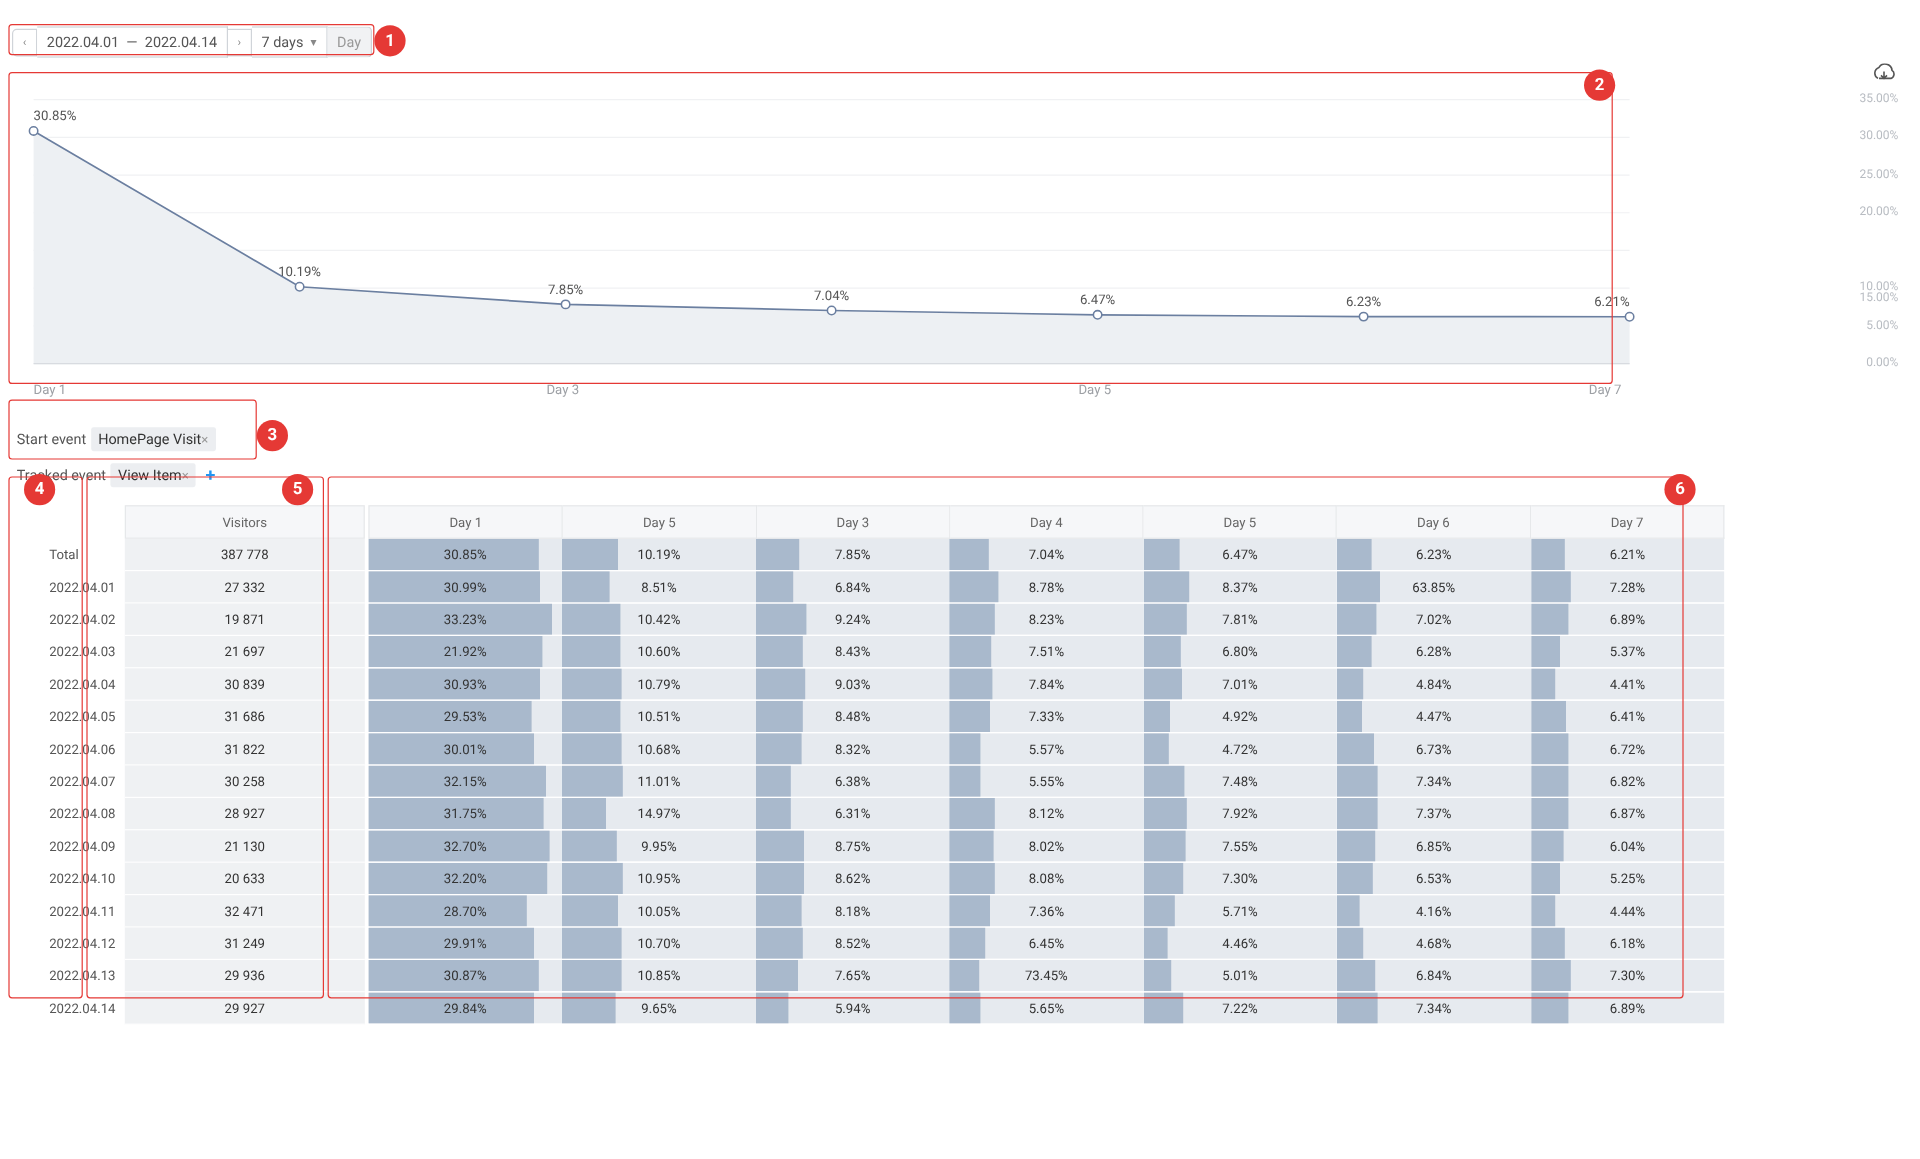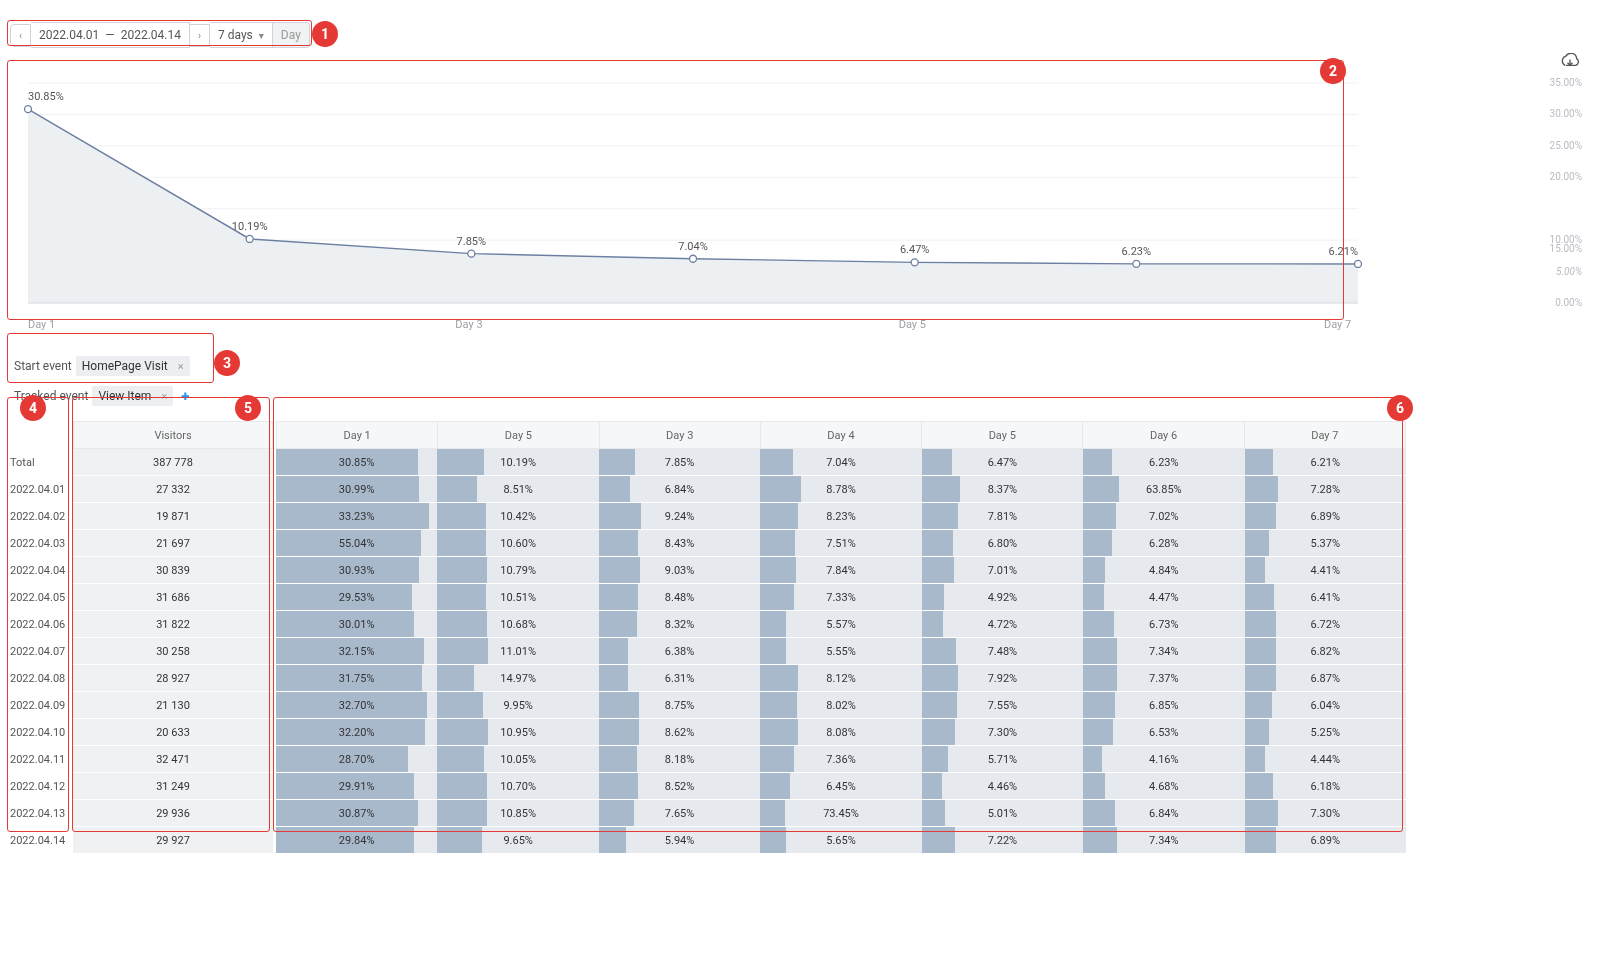--- a/index.html
+++ b/index.html
@@ -24,27 +24,27 @@
   .y-axis { position: absolute; right: 8px; top: 0; width: 47px; height: 240px; }
   .y-tick { position: absolute; right: 0; font-size: 10px; color: #b8bcc2; }
   .x-labels { position: absolute; left: 8px; top: 240px; width: 1350px; }
   .x-tick { position: absolute; font-size: 11px; color: #9da0a5; }
   .download-icon { position: absolute; right: 10px; top: -25px; cursor: pointer; }
 
   
   .events { margin-top: 15px; display: flex; flex-direction: column; gap: 4px; width: 210px; }
   .ev-row { display: flex; align-items: center; gap: 4px; padding: 3px 4px; }
   .ev-label { font-size: 12px; color: #555; }
-  .ev-chip { background: #eceef1; padding: 3px 6px; border-radius: 2px; display: inline-flex; align-items: flex-end; gap: 10px; font-size: 12px; }
+  .ev-chip { background: #eceef1; padding: 3px 6px; border-radius: 2px; display: inline-flex; align-items: flex-end; gap: 0; font-size: 12px; }
   .chip-x { color: #999; font-size: 11px; cursor: pointer; }
   .plus-add { color: #2196f3; font-weight: 700; font-size: 15px; padding: 0 4px; cursor: pointer; }
 
   
   .grid { margin-top: 12px; display: flex; gap: 3px; }
-  .col-date { width: 60px; }
+  .col-date { width: 60px; margin-left: 31px; }
   .col-vis { width: 200px; }
   .col-days { width: 1130px; }
   .thead { height: 28px; display: flex; align-items: center; justify-content: center; background: #f6f7f9; border: 1px solid #e6e8ea; font-size: 11px; color: #666; }
   .col-date .thead { justify-content: flex-start; padding-left: 4px; background: #fff; border-color: transparent; }
   .trow { height: 27px; display: flex; align-items: center; font-size: 11px; }
   .col-date .trow { color: #555; }
   .col-vis .trow { justify-content: center; background: #eff1f3; border-bottom: 1px solid #fff; }
   .days-head { display: flex; }
   .days-head .dh { flex: 1; text-align: center; background: #f6f7f9; border: 1px solid #e6e8ea; border-left: none; height: 28px; line-height: 28px; font-size: 11px; color: #666; }
   .days-head .dh:first-child { border-left: 1px solid #e6e8ea; }
@@ -122,21 +122,21 @@
         <circle cx="896.6666666666666" cy="184.33142857142857" r="3.5" fill="#fff" stroke="#6b7fa0" stroke-width="1.3"></circle>
         <text x="896.6666666666666" y="175.33142857142857" text-anchor="middle" font-size="11" fill="#555">6.47%</text>
         <circle cx="1118.3333333333335" cy="185.84" r="3.5" fill="#fff" stroke="#6b7fa0" stroke-width="1.3"></circle>
         <text x="1118.3333333333335" y="176.84" text-anchor="middle" font-size="11" fill="#555">6.23%</text>
         <circle cx="1340" cy="185.96571428571428" r="3.5" fill="#fff" stroke="#6b7fa0" stroke-width="1.3"></circle>
         <text x="1340" y="176.96571428571428" text-anchor="end" font-size="11" fill="#555">6.21%</text>
         <line x1="10" x2="1340" y1="225" y2="225" stroke="#d8dbe0"></line>
       </svg>
   <div class="y-axis" id="y-axis">
         <div class="y-tick" style="top: 219px;">0.00%</div>
-        <div class="y-tick" style="top: 187.571px; font-style: italic;">5.00%</div>
+        <div class="y-tick" style="top: 187.571px;">5.00%</div>
         <div class="y-tick" style="top: 156.143px;">10.00%</div>
         <div class="y-tick" style="top: 124.714px; margin-top: 40px;">15.00%</div>
         <div class="y-tick" style="top: 93.2857px;">20.00%</div>
         <div class="y-tick" style="top: 61.8571px;">25.00%</div>
         <div class="y-tick" style="top: 30.4286px;">30.00%</div>
         <div class="y-tick" style="top: -1px;">35.00%</div>
       </div>
   <div class="x-labels" id="x-labels">
         <div class="x-tick" style="left: 10px;">Day 1</div>
         <div class="x-tick" style="left: 437.333px;">Day 3</div>
@@ -318,21 +318,21 @@
           <div class="dcell">
             <div class="bg"></div>
             <div class="bar" style="width: 19.7%;"></div>
             <div class="txt">6.89%</div>
           </div>
         </div>
         <div class="days-row">
           <div class="dcell">
             <div class="bg"></div>
             <div class="bar" style="width: 89.7%;"></div>
-            <div class="txt">55.04%</div>
+            <div class="txt">21.92%</div>
           </div>
           <div class="dcell">
             <div class="bg"></div>
             <div class="bar" style="width: 30.3%;"></div>
             <div class="txt">10.60%</div>
           </div>
           <div class="dcell">
             <div class="bg"></div>
             <div class="bar" style="width: 24.1%;"></div>
             <div class="txt">8.43%</div>

